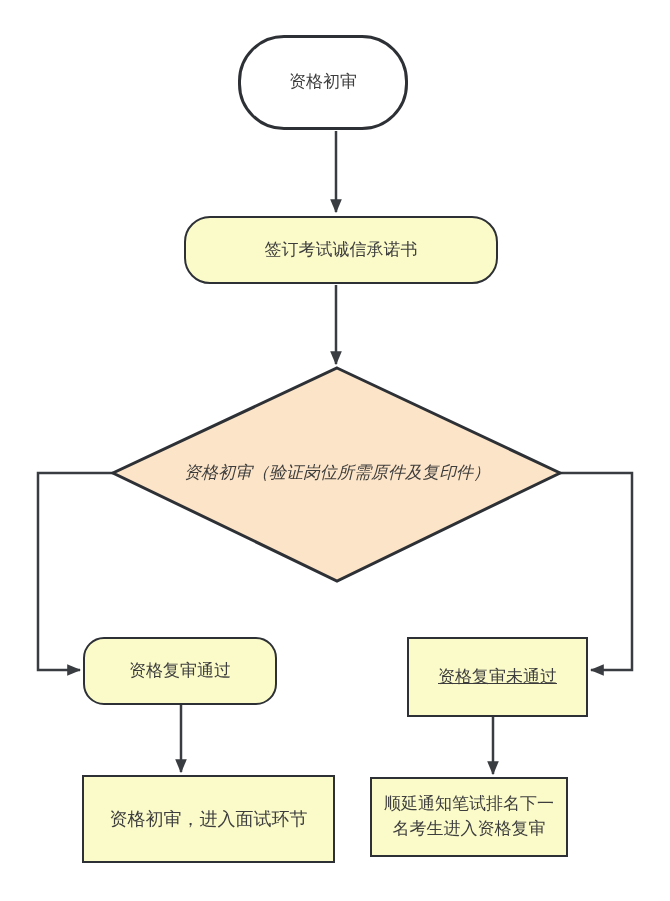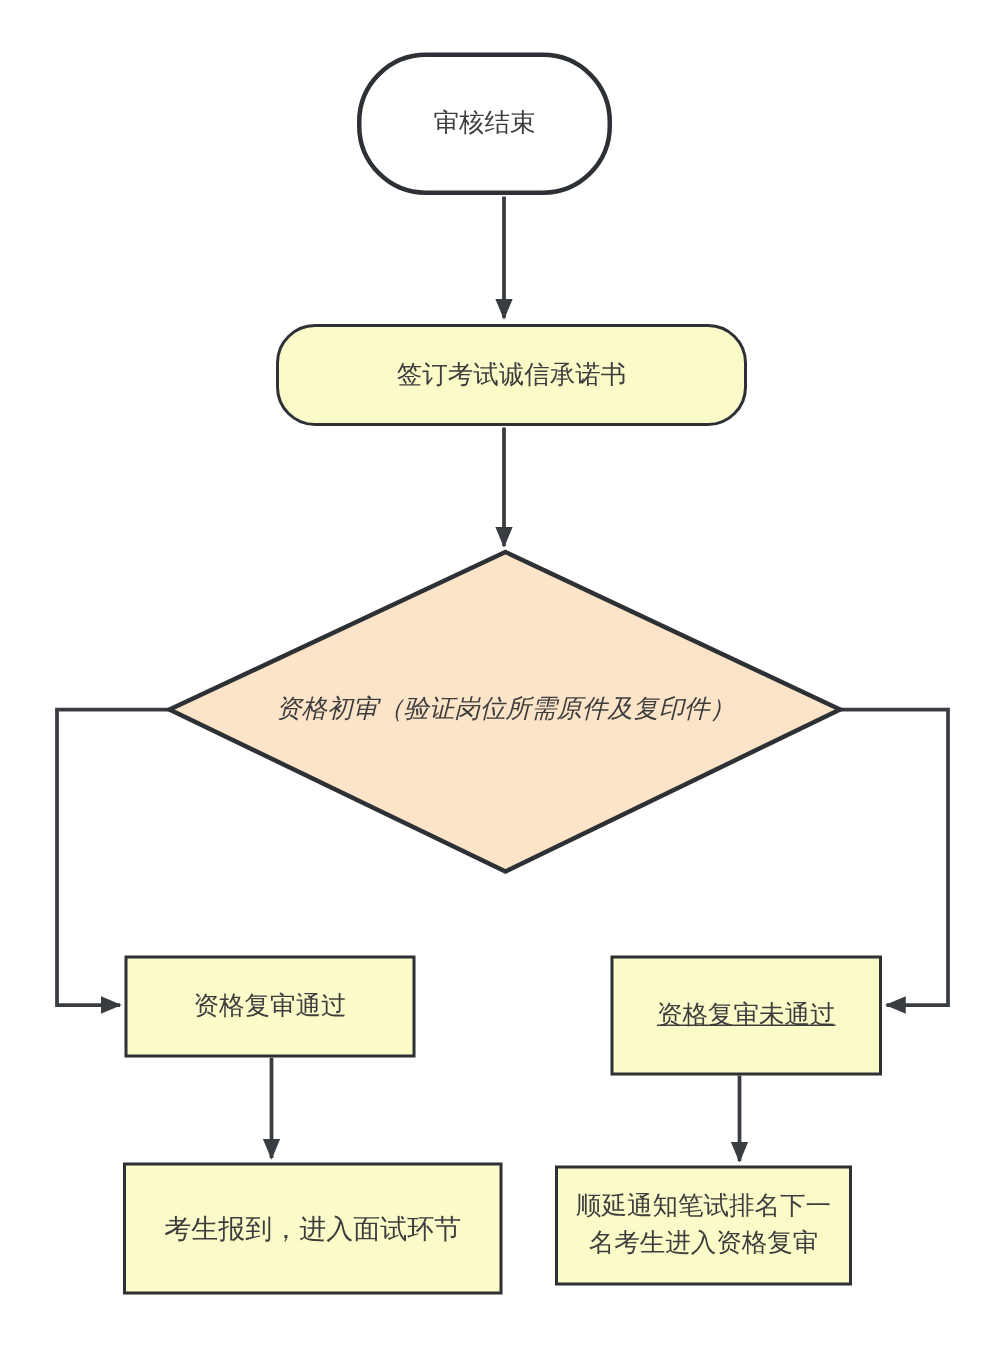--- a/index.html
+++ b/index.html
@@ -41,21 +41,21 @@
     border: 2.5px solid #2d3136;
   }
   .decision-label {
     
     background: transparent;
     border: none;
   }
   .node-start        { left: 238px; top: 35px;  width: 170px; height: 95px; }
   .node-sign         { left: 184px; top: 216px; width: 314px; height: 68px; border-radius: 26px; }
   .node-decision-txt { left: 121px; top: 452px; width: 432px; height: 42px; font-style: italic; }
-  .node-pass         { left: 83px;  top: 637px; width: 194px; height: 68px; }
+  .node-pass         { left: 83px;  top: 637px; width: 194px; height: 68px; border-radius: 21px; }
   .node-fail         { left: 407px; top: 637px; width: 181px; height: 80px; text-decoration: underline; }
   .node-interview    { left: 82px;  top: 775px; width: 253px; height: 88px; font-size: 18px; }
   .node-next         { left: 370px; top: 777px; width: 198px; height: 80px; }
   .node-next .wrap-narrow {
     display: inline-block;
     max-width: 182px;
   }
 </style>
 </head>
 <body>
@@ -78,40 +78,40 @@
     <path d="M559,473 L632,473 L632,670 L591,670" fill="none" stroke="#393d41" stroke-width="2.5" marker-end="url(#arrow)"></path>
 
     <path d="M181,705 L181,772" fill="none" stroke="#393d41" stroke-width="2.5" marker-end="url(#arrow)"></path>
 
     <path d="M493,705 L493,774" fill="none" stroke="#393d41" stroke-width="2.5" marker-end="url(#arrow)"></path>
 
     <polygon points="337,368 560,473 337,581 113,473" fill="#fce4c8" stroke="#2d3136" stroke-width="3"></polygon>
   </svg>
 
   <div class="node terminator node-start">
-    <span>审核结束</span>
+    <span>资格初审</span>
   </div>
 
   <div class="node process node-sign">
     <span>签订考试诚信承诺书</span>
   </div>
 
   <div class="node decision-label node-decision-txt">
     <span>资格初审（验证岗位所需原件及复印件）</span>
   </div>
 
   <div class="node process node-pass">
     <span>资格复审通过</span>
   </div>
 
   <div class="node process node-fail">
     <span>资格复审未通过</span>
   </div>
 
   <div class="node process node-interview">
-    <span>考生报到，进入面试环节</span>
+    <span>资格初审，进入面试环节</span>
   </div>
 
   <div class="node process node-next">
     <span class="wrap-narrow">顺延通知笔试排名下一名考生进入资格复审</span>
   </div>
 
 </div>
 
 </body></html>

